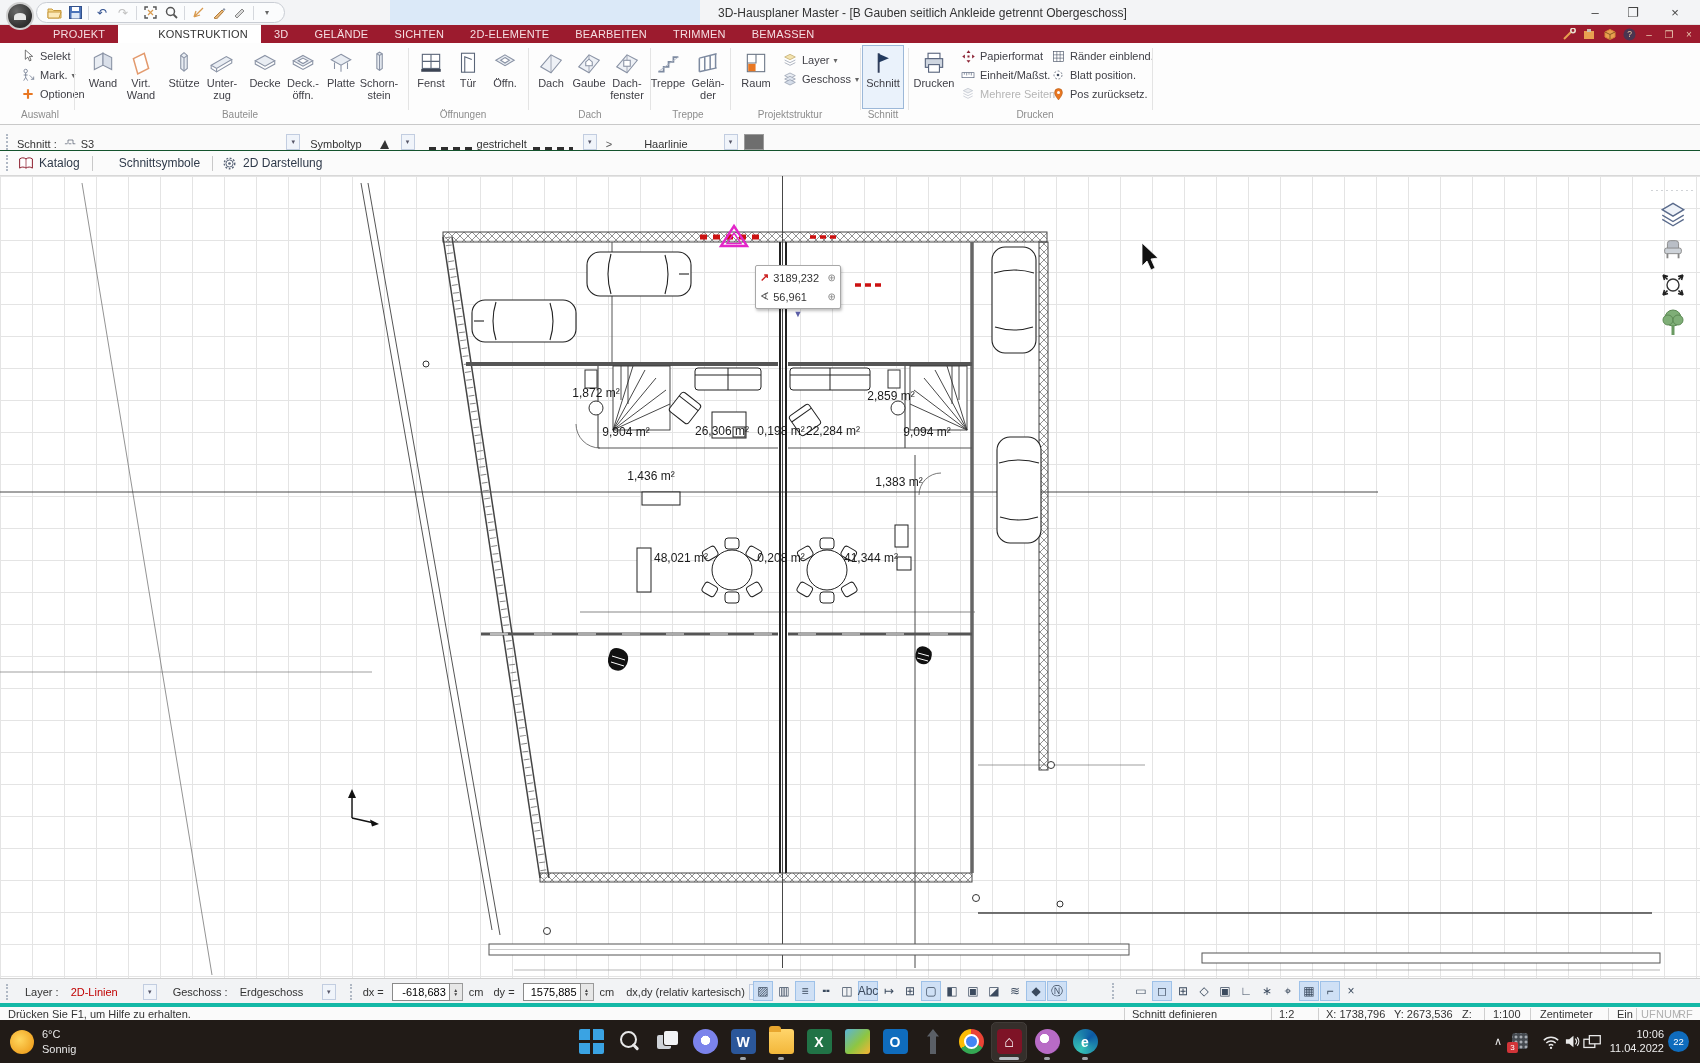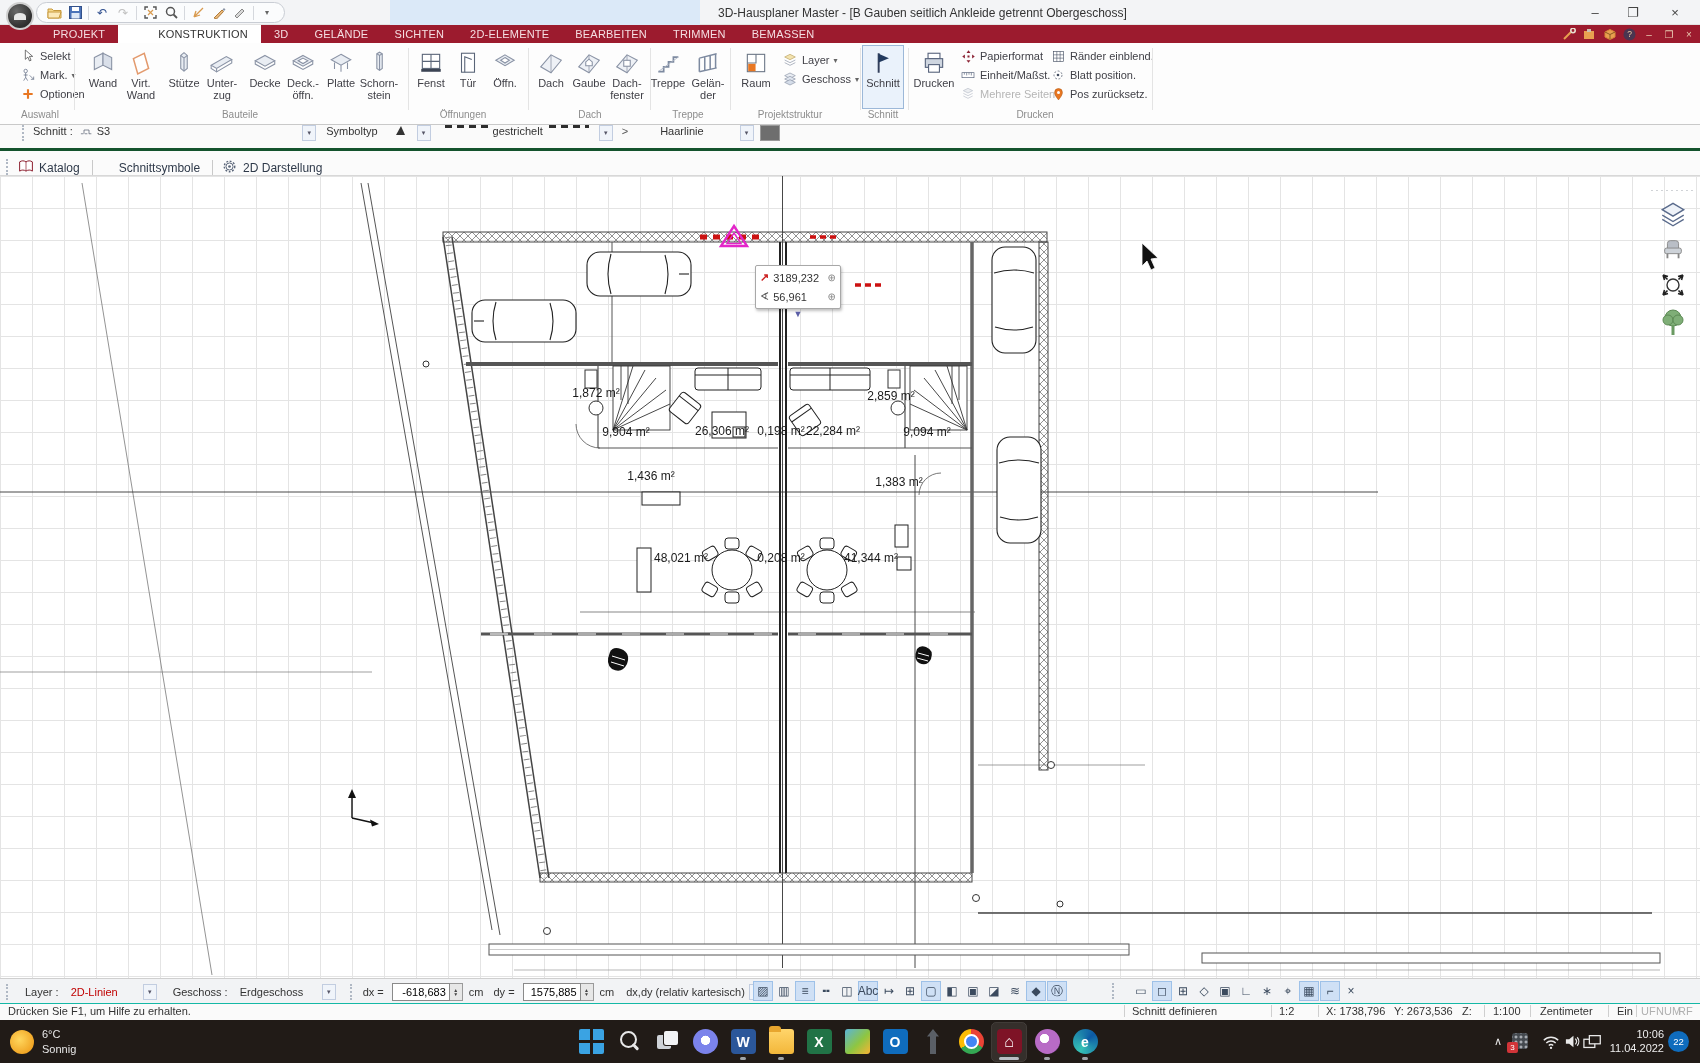--- a/index.html
+++ b/index.html
@@ -36,28 +36,28 @@
   .rlabel { white-space:pre-line; text-align:center; line-height:1.12; font-size:11px; color:#3f3f46; margin-top:1px; }
   .rbtn.sel { border:1px solid #9cb8d8; background:#eaf2fb; }
   .rstack { position:absolute; display:flex; flex-direction:column; justify-content:flex-start; gap:1px; }
   .srow { display:flex; align-items:center; gap:4px; height:18px; font-size:11px; color:#3f3f46; white-space:nowrap; }
   .srow .sic { width:16px; height:16px; display:flex; align-items:center; justify-content:center; }
   .srow.disabled { color:#b5b5b5; }
   .caret { font-size:8px; color:#666; }
   svg.icon { display:block; }
 
   
-  #proprow { position:absolute; left:0; top:125px; width:1700px; height:26px; background:#fafafa; border-bottom:3px solid #14532d; display:flex; align-items:flex-start; font-size:11px; color:#333;padding-left:16px; }
+  #proprow { position:absolute; left:0; top:125px; width:1700px; height:26px; background:#fafafa; border-bottom:1px solid #14532d; display:flex; align-items:flex-end; font-size:11px; color:#333; }
   .handle { width:3px; height:16px; border-left:2px dotted #b0b8c4; }
   .dd { width:14px; height:16px; border:1px solid #c2cde0; background:#f0f4fa; display:inline-flex; align-items:center; justify-content:center; font-size:7px; color:#556; }
   .dashline { width:48px; height:3px; background:repeating-linear-gradient(90deg,#2e2e2e 0 7px,transparent 7px 12px); }
   #swatch { width:20px; height:16px; background:#6e6e6e; border:1px solid #9a9a9a; }
 
   
-  #katrow { position:absolute; left:0; top:151px; width:1700px; height:25px; background:#fbfbfb; border-bottom:1px solid #d8d8d8; display:flex; align-items:flex-end; font-size:12px; color:#2f3a4a; }
+  #katrow { position:absolute; left:0; top:151px; width:1700px; height:25px; background:#fbfbfb; border-bottom:1px solid #d8d8d8; display:flex; align-items:center; font-size:12px; color:#2f3a4a; }
   .vdiv { width:1px; height:15px; background:#c9c9c9; }
 
   
   #canvas { position:absolute; left:0; top:176px; width:1700px; height:802px; background-color:#fff;
     background-image:linear-gradient(to right,#e4e4e4 1px,transparent 1px),linear-gradient(to bottom,#e4e4e4 1px,transparent 1px);
     background-size:32px 32px; overflow:hidden; }
   #plan-svg { position:absolute; left:0; top:0; }
   #tooltip { position:absolute; left:755px; top:89px; width:86px; height:44px; background:#fff; border:1px solid #a8a8a8; border-radius:2px; box-shadow:1px 2px 3px rgba(0,0,0,.25); font-size:11px; color:#333; padding:2px 4px; }
   .tt-row { display:flex; align-items:center; gap:4px; height:19px; }
   .tt-dist-ic { color:#cc2222; font-weight:bold; font-size:11px; }
@@ -71,21 +71,21 @@
   #status1 { position:absolute; left:0; top:978px; width:1700px; height:25px; background:#f2f3f5; border-top:1px solid #cfcfcf; font-size:11px; color:#333; }
   #status1-left { position:absolute; left:0; top:0; height:25px; display:flex; align-items:center; }
   #status1 input { width:58px; height:18px; border:1px solid #8a8a8a; font-size:11px; text-align:right; padding:0 3px; font-family:"Liberation Sans",sans-serif; }
   .spin { width:13px; height:18px; border:1px solid #9a9a9a; border-left:none; background:#e7e7e7; display:flex; flex-direction:column; align-items:center; justify-content:center; font-size:5px; color:#444; line-height:4px; }
   .red { color:#c00000; }
   .sico { width:20px; height:20px; border:1px solid transparent; display:flex; align-items:center; justify-content:center; font-size:12px; color:#3b4a5e; background:#f2f3f5; }
   .sico.on { background:#cfe0f5; border-color:#9ec1e8; }
   .strip { position:absolute; top:2px; display:flex; gap:1px; }
   .dotsep { position:absolute; top:4px; width:3px; height:16px; border-left:2px dotted #b0b8c4; }
 
-  #status2 { position:absolute; left:0; top:1003px; width:1700px; height:17px; background:#fafafa; border-top:1px solid #14b8a6; font-size:11px; color:#333; }
+  #status2 { position:absolute; left:0; top:1003px; width:1700px; height:17px; background:#fafafa; border-top:4px solid #14b8a6; font-size:11px; color:#333; }
   #status2 span { position:absolute; top:1px; white-space:nowrap; }
   .s2div { position:absolute; top:2px; width:1px; height:12px; background:#cfcfcf; }
   .dim { color:#b0b0b0; }
 
   
   #taskbar { position:absolute; left:0; top:1020px; width:1700px; height:43px; background:#211b17; color:#eee; }
   #weather { position:absolute; left:10px; top:0; height:43px; display:flex; align-items:center; gap:8px; }
   #weather-icon { width:24px; height:24px; border-radius:50%; background:radial-gradient(circle at 40% 40%, #ffd75e, #f0a322 75%); }
   #weather .wtxt { font-size:11px; line-height:1.3; color:#e8e8e8; }
   #tb-apps { position:absolute; left:574px; top:0; height:43px; display:flex; align-items:center; gap:4px; }

